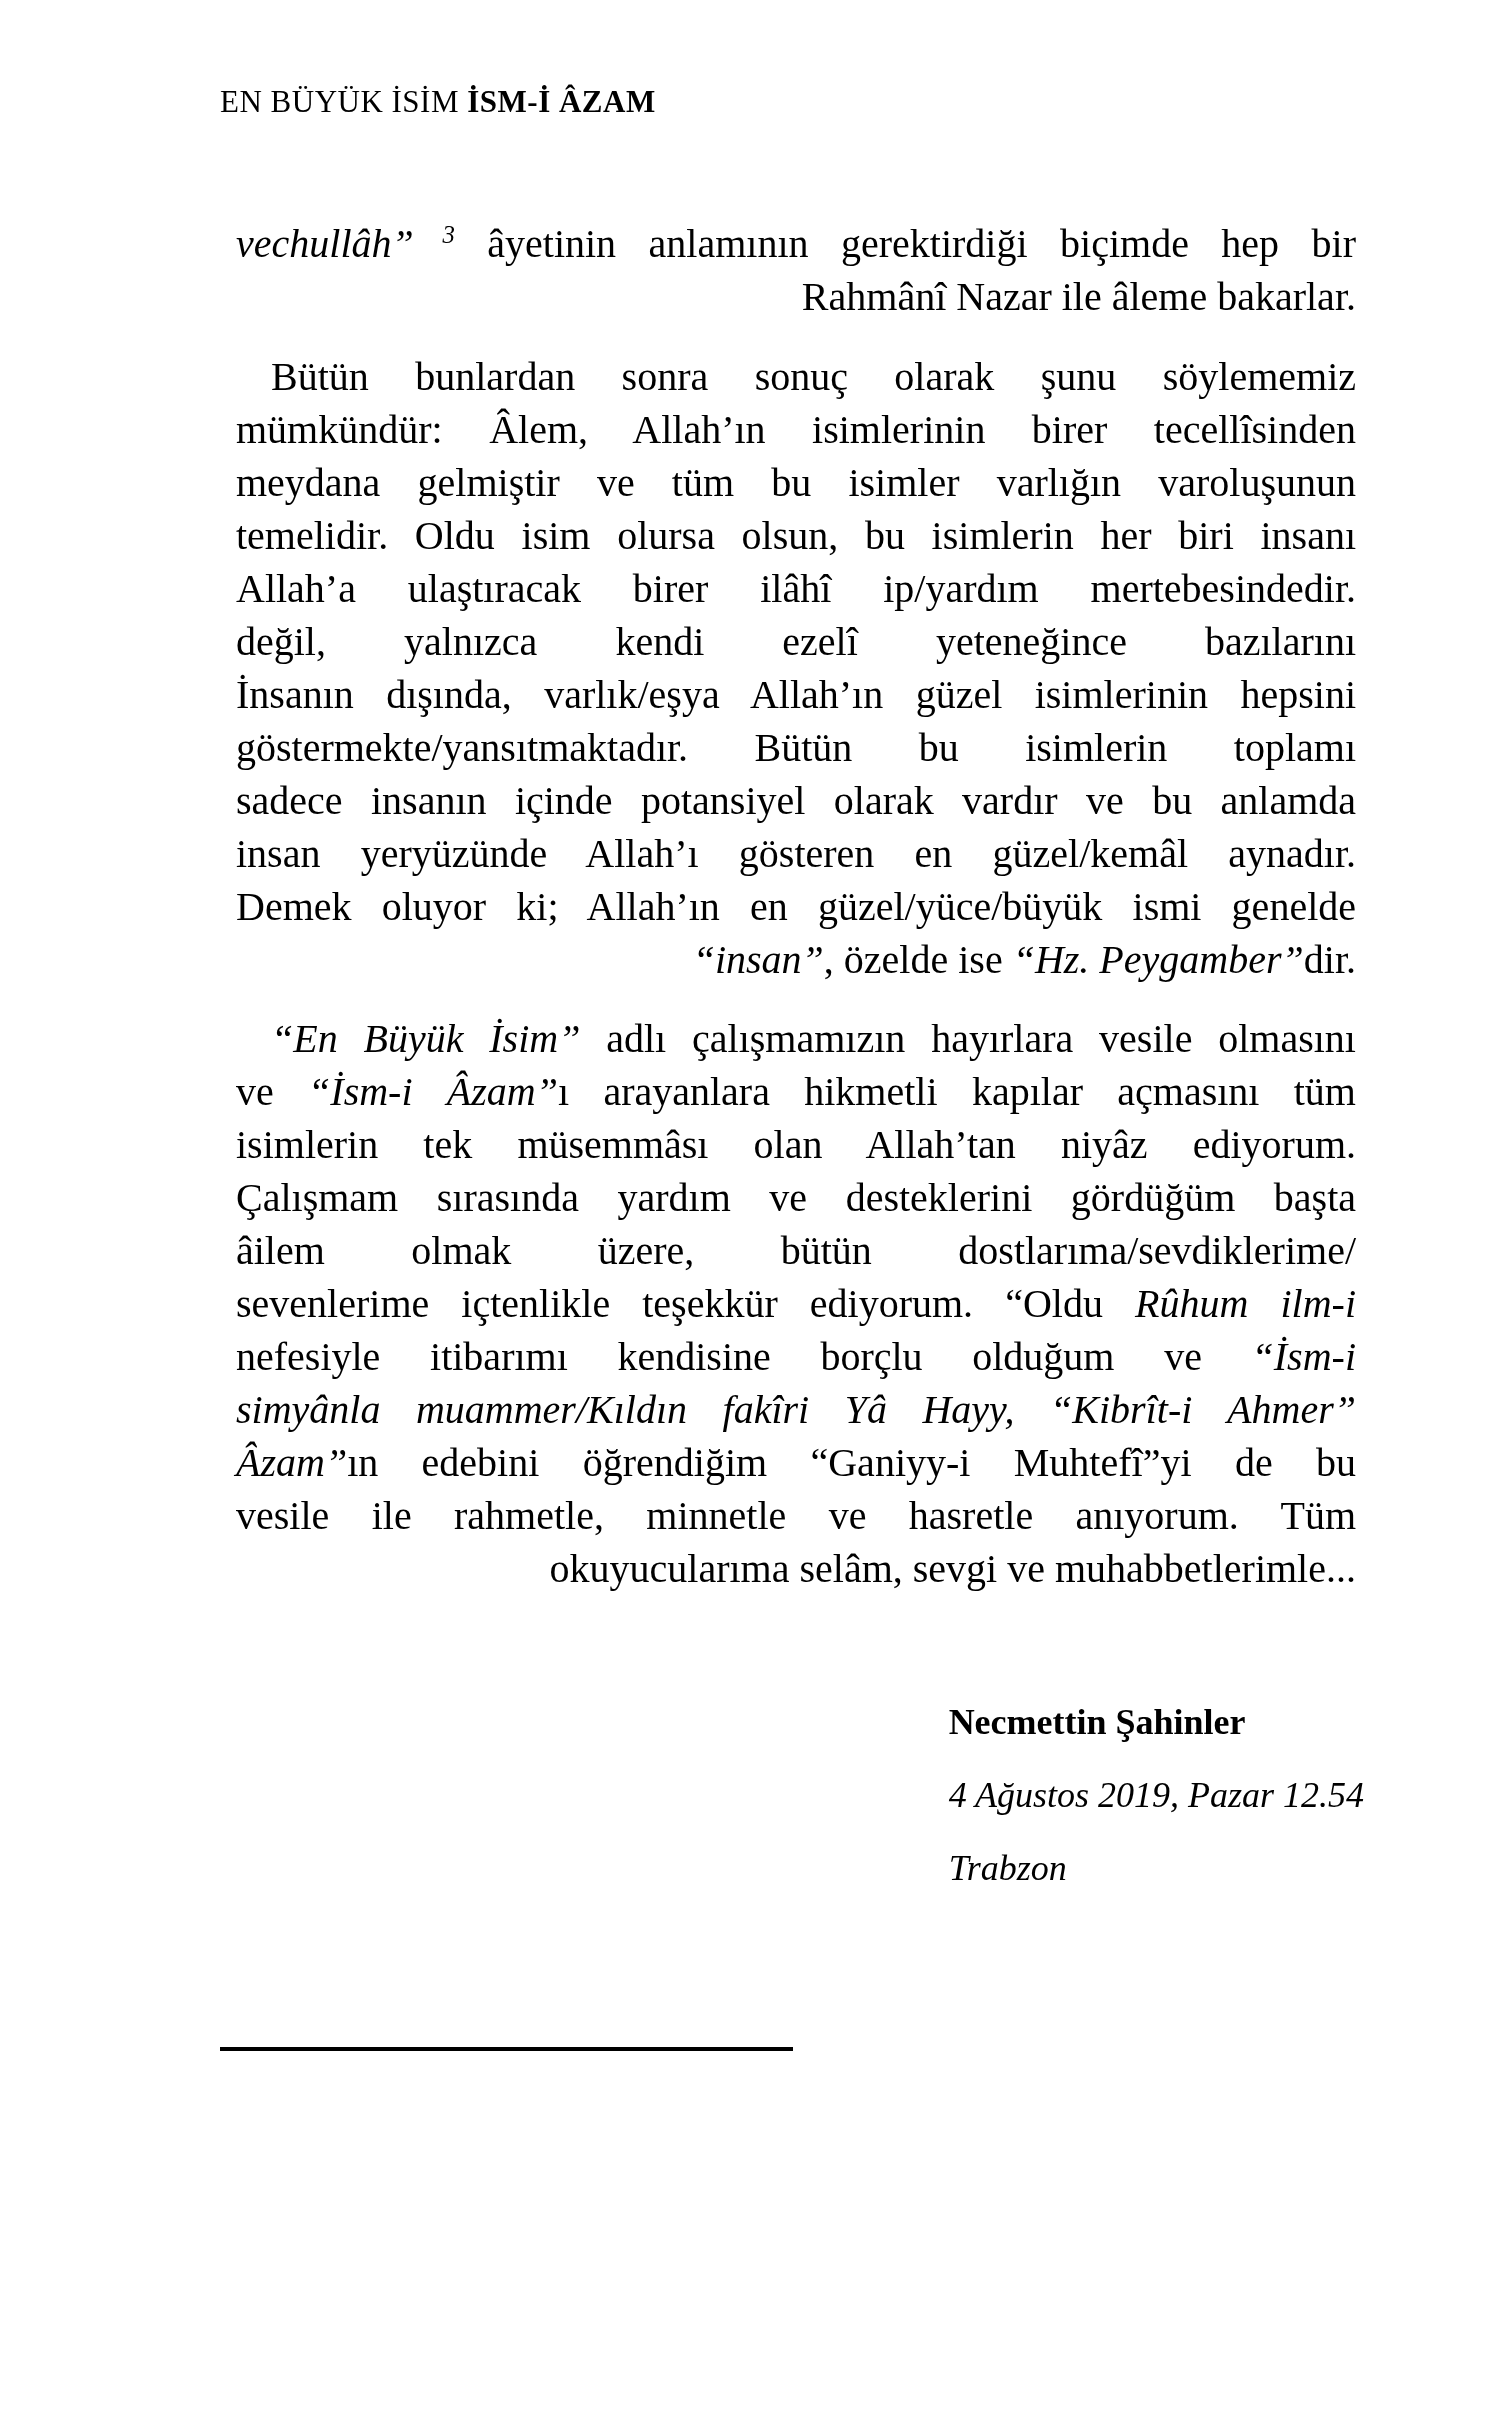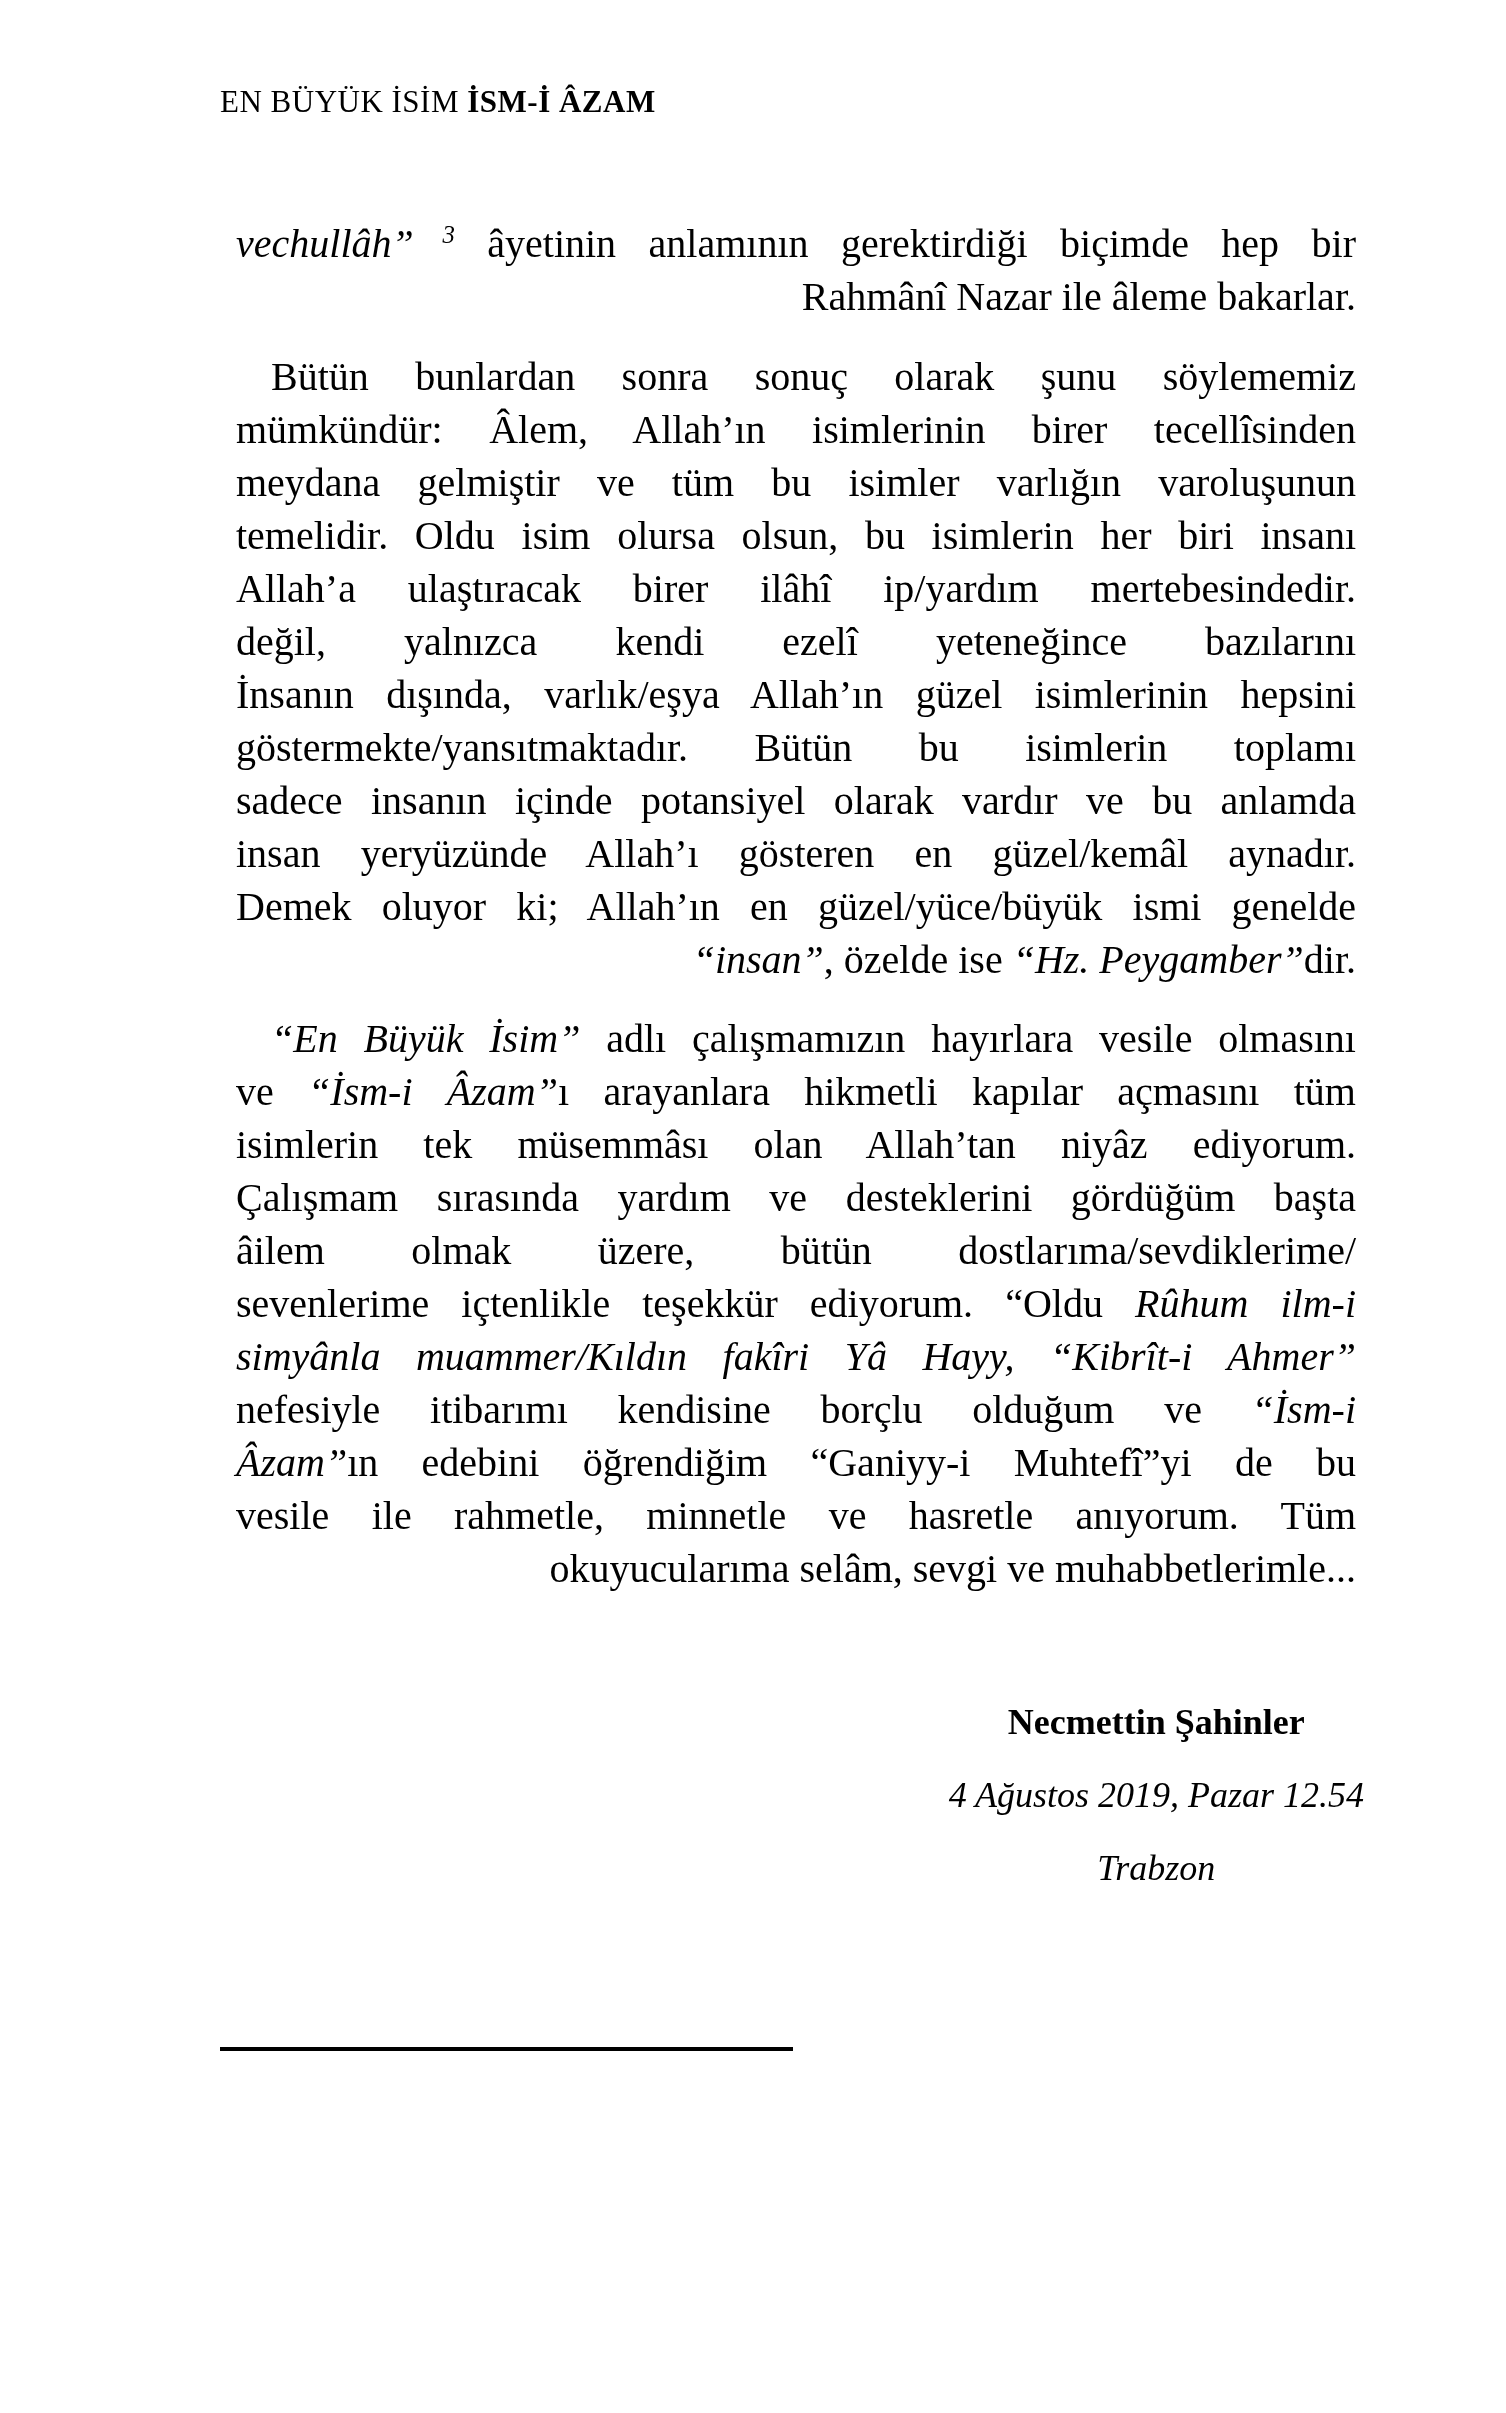--- a/index.html
+++ b/index.html
@@ -43,21 +43,21 @@
     font-size: 0.62em;
     vertical-align: super;
     line-height: 0;
   }
 
   
   .signature {
     position: absolute;
     right: 161px;
     top: 1696px;
-    text-align: center;
+    text-align: left;
     font-size: 36px;
     line-height: 53px;
   }
   .sig-row { margin-bottom: 20px; }
   .sig-name { font-weight: bold; }
   .sig-date, .sig-place { font-style: italic; }
 
   
   .fn-rule {
     position: absolute;
@@ -104,22 +104,22 @@
         <div class="line just"><span class="">Demek oluyor ki; Allah’ın en güzel/yüce/büyük ismi genelde</span></div>
         <div class="line"><span class="it">“insan”</span><span class="">, özelde ise </span><span class="it">“Hz. Peygamber”</span><span class="">dir.</span></div>
       </div>
       <div class="para">
         <div class="line just" style="text-indent: 35px;"><span class="it">“En Büyük İsim”</span><span class=""> adlı çalışmamızın hayırlara vesile olmasını</span></div>
         <div class="line just"><span class="">ve </span><span class="it">“İsm-i Âzam”</span><span class="">ı arayanlara hikmetli kapılar açmasını tüm</span></div>
         <div class="line just"><span class="">isimlerin tek müsemmâsı olan Allah’tan niyâz ediyorum.</span></div>
         <div class="line just"><span class="">Çalışmam sırasında yardım ve desteklerini gördüğüm başta</span></div>
         <div class="line just"><span class="">âilem olmak üzere, bütün dostlarıma/sevdiklerime/</span></div>
         <div class="line just"><span class="">sevenlerime içtenlikle teşekkür ediyorum. “Oldu </span><span class="it">Rûhum ilm-i</span></div>
+        <div class="line just"><span class="">nefesiyle itibarımı kendisine borçlu olduğum ve </span><span class="it">“İsm-i</span></div>
         <div class="line just"><span class="it">simyânla muammer/Kıldın fakîri Yâ Hayy, “Kibrît-i Ahmer”</span></div>
-        <div class="line just"><span class="">nefesiyle itibarımı kendisine borçlu olduğum ve </span><span class="it">“İsm-i</span></div>
         <div class="line just"><span class="it">Âzam”</span><span class="">ın edebini öğrendiğim “Ganiyy-i Muhtefî”yi de bu</span></div>
         <div class="line just"><span class="">vesile ile rahmetle, minnetle ve hasretle anıyorum. Tüm</span></div>
         <div class="line"><span class="">okuyucularıma selâm, sevgi ve muhabbetlerimle...</span></div>
       </div>
     </div>
 
   <div class="signature">
     <div class="sig-row sig-name">Necmettin Şahinler</div>
     <div class="sig-row sig-date">4 Ağustos 2019, Pazar 12.54</div>
     <div class="sig-row sig-place">Trabzon</div>

